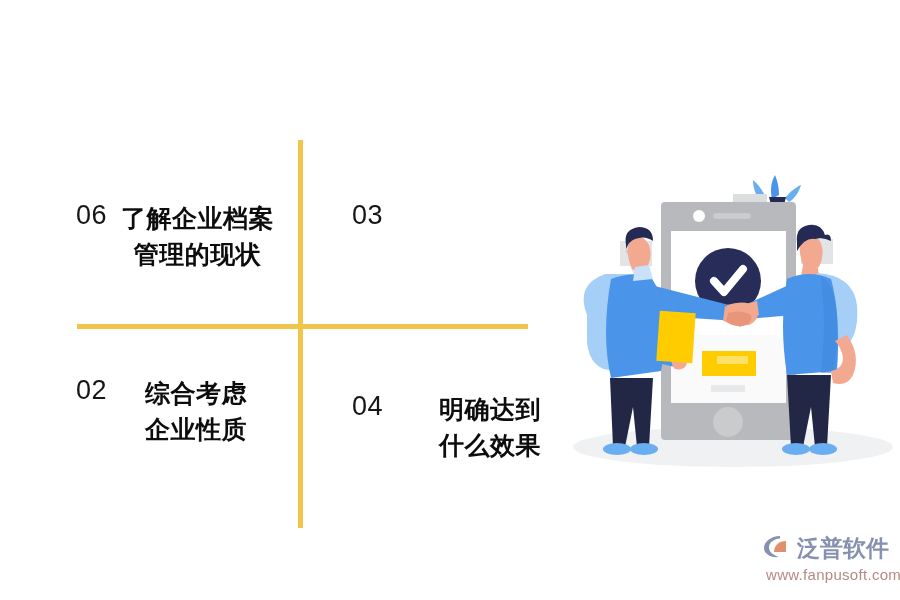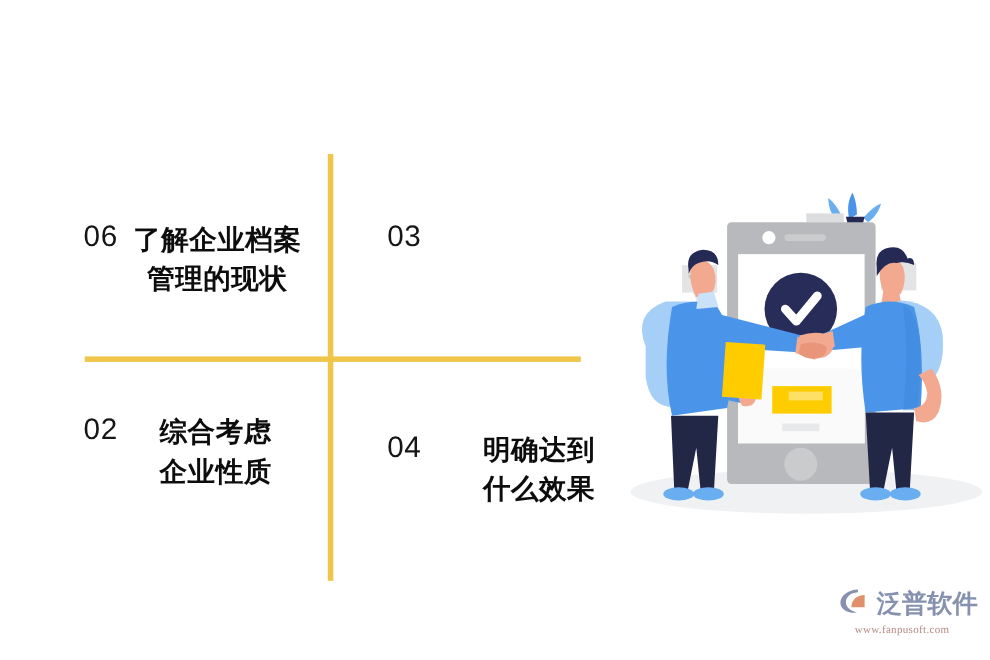--- a/index.html
+++ b/index.html
@@ -106,26 +106,26 @@
   }
   .wm-mark { flex: 0 0 auto; }
   .wm-name {
     font-size: 23px;
     font-weight: bold;
     color: #8591AE;
     letter-spacing: 0px;
     line-height: 1;
   }
   .wm-url {
-    font-size: 10px;
+    font-size: 15px;
     color: #B58A82;
-    font-family: Liberation Serif, serif;
+    font-family: Liberation Sans, sans-serif;
     letter-spacing: 0.3px;
     margin-top: 3px;
-    margin-left: 15px;
+    margin-left: 4px;
   }
 </style>
 </head>
 <body>
 
 <div class="slide">
 
   <div class="divider-v"></div>
   <div class="divider-h"></div>
 

